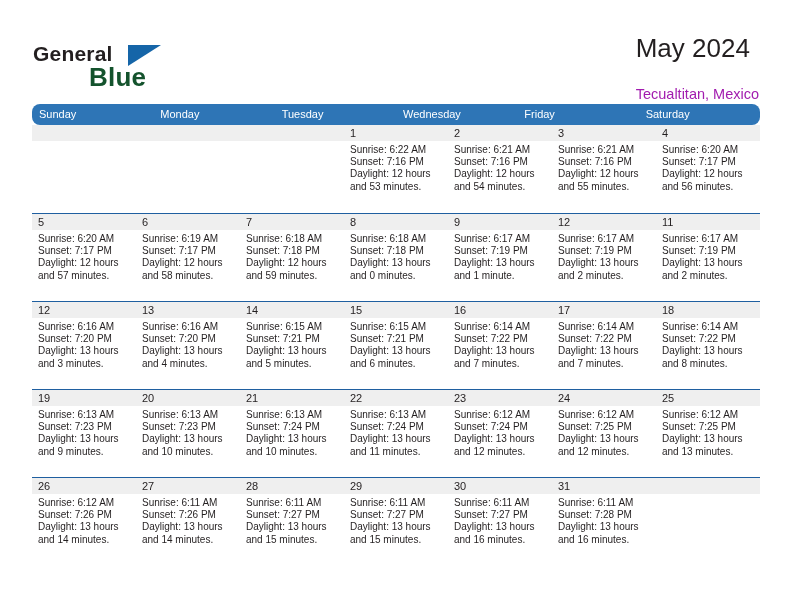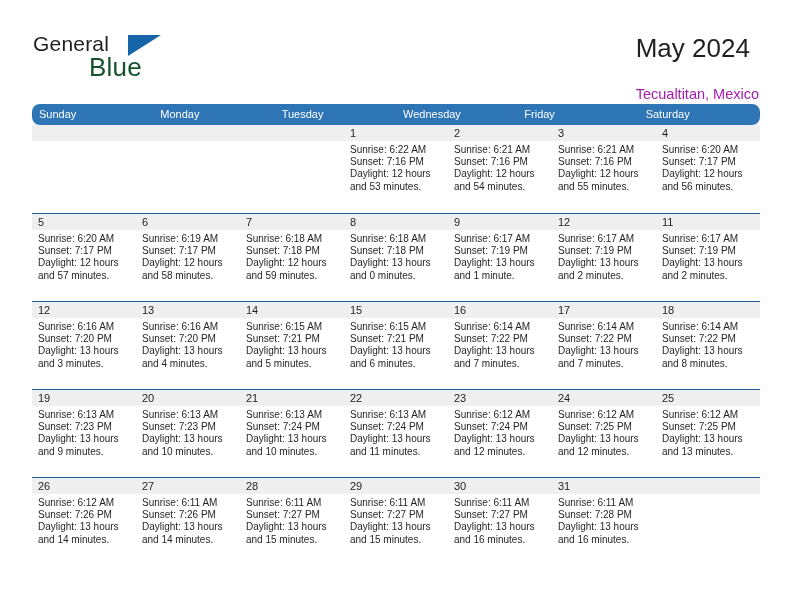--- a/index.html
+++ b/index.html
@@ -20,23 +20,24 @@
   
   .header {
     position: absolute;
     left: 0; top: 0;
     width: 792px;
     height: 104px;
   }
   .logo {
     position: absolute;
     left: 33px;
-    top: 32px;
+    top: 42px;
     width: 180px;
     height: 50px;
+    font-weight: bold;
   }
   .logo-general {
     position: absolute;
     left: 0; top: 0;
     font-size: 21px;
     letter-spacing: 0.2px;
     color: #231f20;
     font-family: "Liberation Sans", sans-serif;
   }
   .logo-blue {

